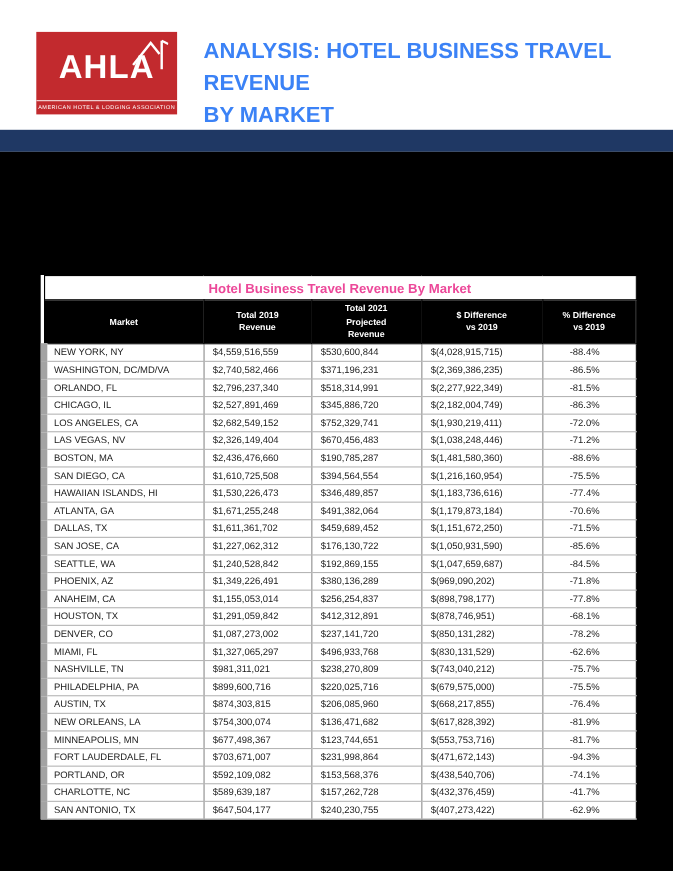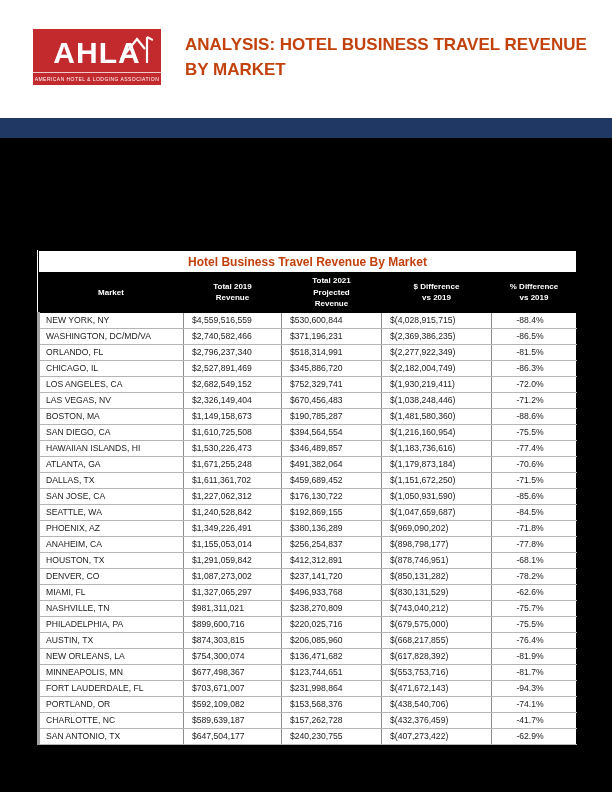--- a/index.html
+++ b/index.html
@@ -11,21 +11,21 @@
     background: #ffffff;
     overflow: hidden;
   }
   
   .header {
     position: absolute; top: 0; left: 0; right: 0; height: 118px;
     background: #ffffff;
   }
   .logo {
     position: absolute; left: 33px; top: 29px;
-    width: 128px; height: 56px;
+    width: 128px; height: 75px;
     background: #c22a2e;
     display: flex; flex-direction: column;
     overflow: hidden;
   }
   .logo-main {
     flex: 1;
     display: flex; align-items: center; justify-content: center;
     position: relative;
   }
   .logo-text {
@@ -37,22 +37,22 @@
   .logo-tagline {
     height: 13px;
     border-top: 1px solid rgba(255,255,255,0.75);
     color: #ffffff;
     font-size: 5px; letter-spacing: 0.45px;
     display: flex; align-items: center; justify-content: center;
     white-space: nowrap;
   }
   .header-text { position: absolute; left: 185px; top: 33px; width: 405px; }
   .title {
-    color: #c2410c;
-    font-size: 17px; font-weight: bold;
+    color: #3b82f6;
+    font-size: 20px; font-weight: bold;
     line-height: 1.45;
     white-space: pre-line;
   }
   .subtitle {
     margin-top: 35px;
     color: #9e1b1f;
     font-size: 11px;
   }
   .navy-bar {
     position: absolute; top: 118px; left: 0; right: 0; height: 20px;
@@ -67,21 +67,21 @@
   .data-table {
     position: absolute; left: 37px; top: 112px;
     width: 538px;
     border-collapse: collapse;
     background: #ffffff;
     border: 1px solid #000000;
     table-layout: fixed;
   }
   .table-title {
     background: #ffffff;
-    color: #c2410c;
+    color: #ec4899;
     font-size: 12px; font-weight: bold;
     text-align: center;
     height: 22px;
     border: 1px solid #000000;
   }
   .col-header-row th {
     background: #000000;
     color: #ffffff;
     font-size: 8px; font-weight: bold;
     text-align: center; vertical-align: middle;
@@ -95,21 +95,21 @@
     font-size: 8.6px;
     color: #1a1a1a;
     line-height: 13px;
     padding: 1px 2px;
     border: 1px solid #b5b5b5;
     border-left: 1px solid #8c8c8c;
     border-right: 1px solid #8c8c8c;
     white-space: nowrap; overflow: hidden;
     vertical-align: middle;
   }
-  .data-table tbody tr td:first-child { border-left: 3px solid #a3a3a3; }
+  .data-table tbody tr td:first-child { border-left: 6px solid #a3a3a3; }
   .data-table tbody tr td:last-child { border-right: 1px solid #000; }
   .cell-market { text-align: left; padding-left: 6px !important; }
   .cell-money  { text-align: left; padding-left: 8px !important; }
   .cell-negative { color: #ee0a0a; }
   .cell-pct { text-align: center; padding-right: 10px !important; }
   col.c-market { width: 145px; }
   col.c-2019   { width: 98px; }
   col.c-2021   { width: 100px; }
   col.c-diff   { width: 110px; }
   col.c-pct    { width: 85px; }
@@ -204,21 +204,21 @@
           </tr>
           <tr>
             <td class="cell-market">LAS VEGAS, NV</td>
             <td class="cell-money">$2,326,149,404</td>
             <td class="cell-money">$670,456,483</td>
             <td class="cell-money cell-negative">$(1,038,248,446)</td>
             <td class="cell-pct">-71.2%</td>
           </tr>
           <tr>
             <td class="cell-market">BOSTON, MA</td>
-            <td class="cell-money">$1,149,158,673</td>
+            <td class="cell-money">$2,436,476,660</td>
             <td class="cell-money">$190,785,287</td>
             <td class="cell-money cell-negative">$(1,481,580,360)</td>
             <td class="cell-pct">-88.6%</td>
           </tr>
           <tr>
             <td class="cell-market">SAN DIEGO, CA</td>
             <td class="cell-money">$1,610,725,508</td>
             <td class="cell-money">$394,564,554</td>
             <td class="cell-money cell-negative">$(1,216,160,954)</td>
             <td class="cell-pct">-75.5%</td>

